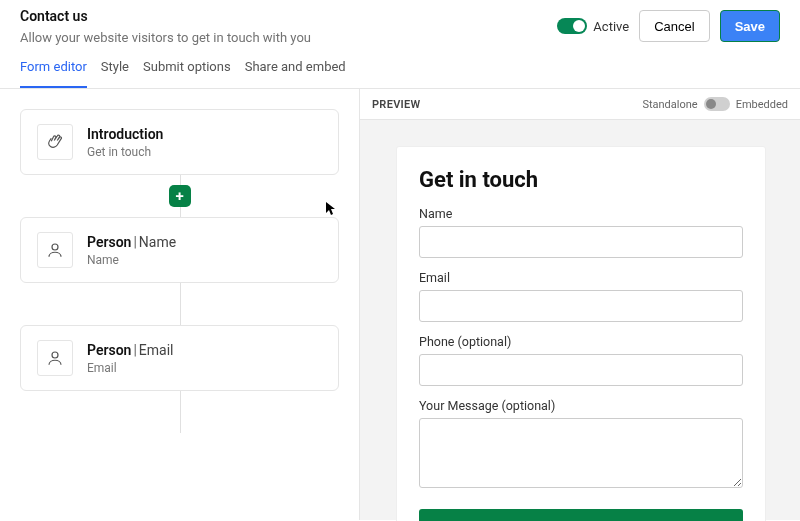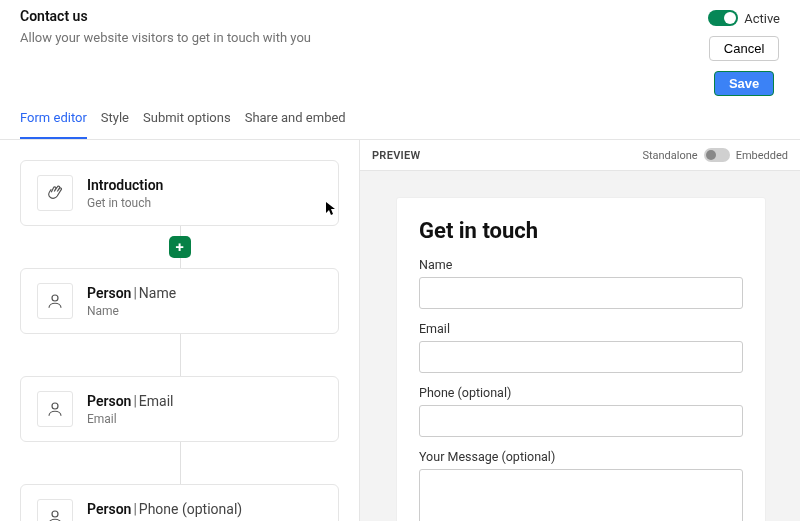--- a/index.html
+++ b/index.html
@@ -27,21 +27,20 @@
   }
   .page-desc {
     font-size: 13px;
     color: #737373;
   }
   .header-right {
     display: flex;
     align-items: center;
     gap: 10px;
     padding-top: 2px;
-    flex-direction: column;
   }
   .toggle-wrap {
     display: flex;
     align-items: center;
     gap: 6px;
   }
   .toggle {
     width: 30px;
     height: 16px;
     border-radius: 8px;
@@ -55,21 +54,21 @@
     border-radius: 50%;
     background: #fff;
     top: 2px;
     right: 2px;
   }
   .toggle-label {
     font-size: 13px;
     color: #333;
   }
   .btn {
-    height: 25px;
+    height: 32px;
     padding: 0 14px;
     border-radius: 4px;
     font-size: 13px;
     font-weight: 500;
     cursor: pointer;
     display: inline-flex;
     align-items: center;
     justify-content: center;
     border: 1px solid #ccc;
     background: #fff;
@@ -349,34 +348,20 @@
       <div class="block-text">
         <div class="block-title">
           <span>Person</span><span class="sep">|</span><span class="field">Email</span>
         </div>
         <div class="block-sub">Email</div>
       </div>
     </div>
 
     <div class="connector"></div>
 
-    <div class="block-card">
-      <div class="block-icon">
-        <svg viewBox="0 0 24 24">
-            <circle cx="12" cy="8" r="4"></circle>
-            <path d="M4 21c0-4 4-6 8-6s8 2 8 6"></path>
-          </svg>
-      </div>
-      <div class="block-text">
-        <div class="block-title">
-          <span>Person</span><span class="sep">|</span><span class="field">Phone (optional)</span>
-        </div>
-        <div class="block-sub">Phone</div>
-      </div>
-    </div>
 
   </div>
 
   <div class="preview-col">
     <div class="preview-header">
       <span class="label">PREVIEW</span>
       <div class="mode-switch">
         <span>Standalone</span>
         <div class="pill">
             <div class="knob"></div>

